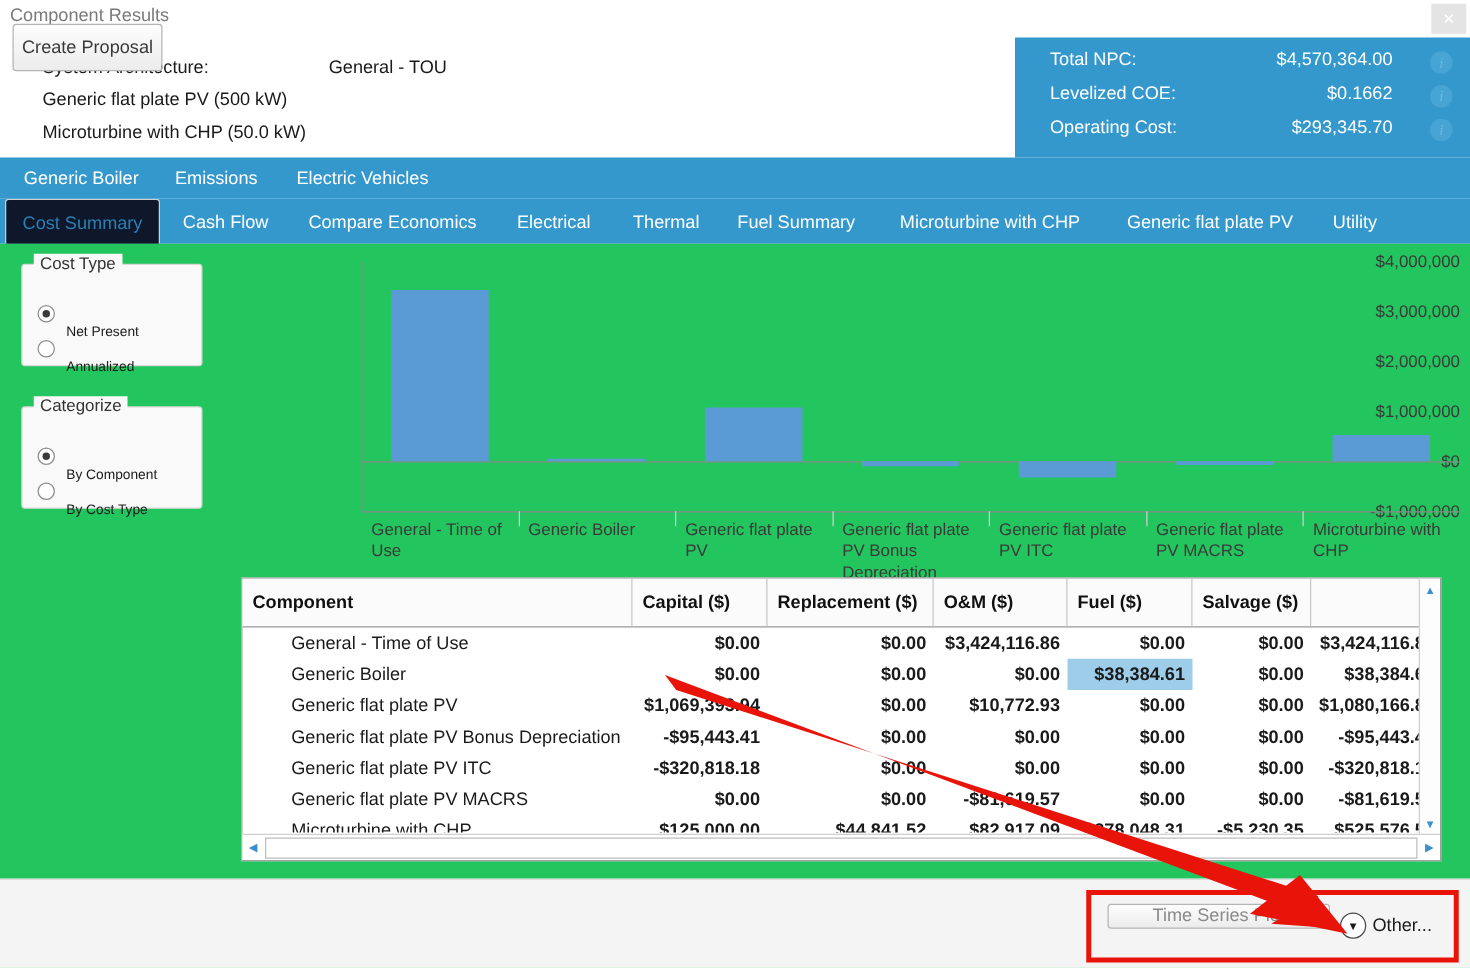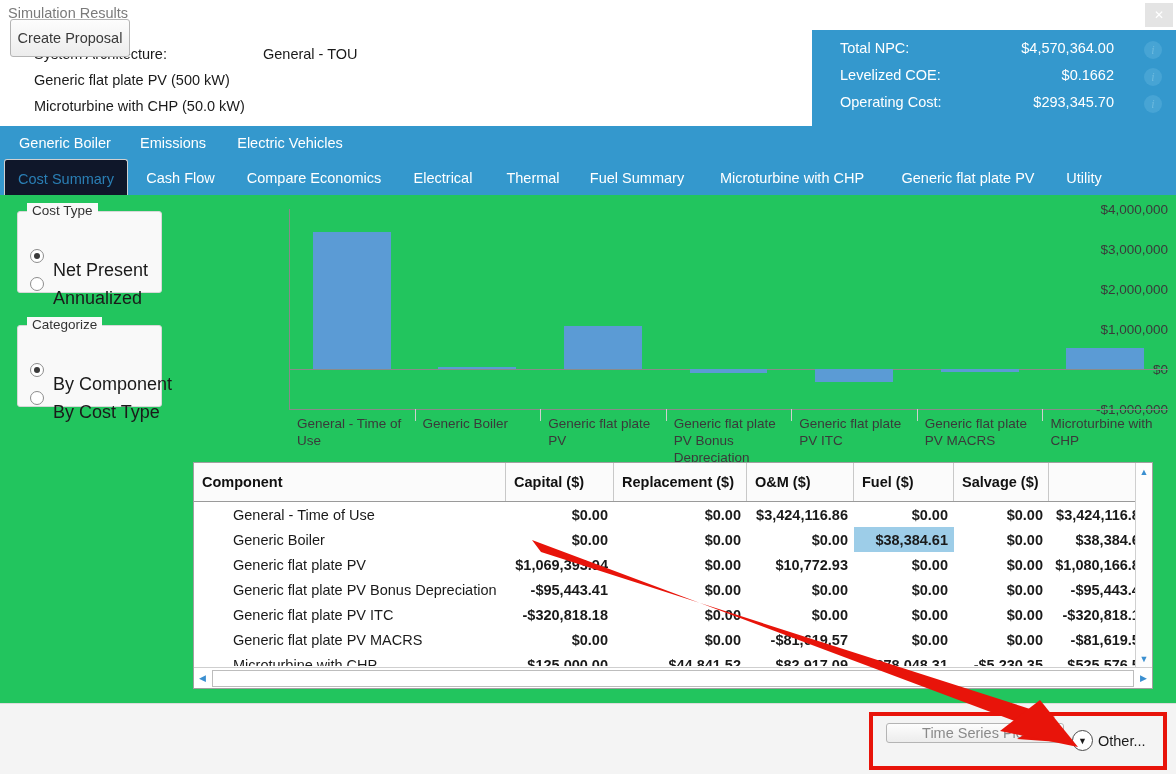--- a/index.html
+++ b/index.html
@@ -100,21 +100,21 @@
   }
   .radio {
     width: 14px; height: 14px; border-radius: 50%;
     border: 1px solid #8d8d8d; background: #fff;
     display: inline-block; position: relative; flex: 0 0 auto;
   }
   .radio.checked::after {
     content: ""; position: absolute; left: 3px; top: 3px;
     width: 6px; height: 6px; border-radius: 50%; background: #3a3a3a;
   }
-  .radio-lbl { margin-left: 9px; font-size: 18px; color: #1a1a1a; margin-top: 30px; }
+  .radio-lbl { margin-left: 9px; font-size: 11px; color: #1a1a1a; margin-top: 30px; }
 
   
   .chart {
     position: absolute; left: 193px; top: 8px; width: 975px; height: 240px;
   }
   .ytick {
     position: absolute; right: 0; width: 90px; text-align: right;
     font-size: 13.5px; color: #3a3a3a; transform: translateY(-50%);
     white-space: nowrap;
   }
@@ -220,21 +220,21 @@
     border: 4px solid #e8140a; pointer-events: none;
   }
   .arrow-svg { position: absolute; left: 0; top: 0; pointer-events: none; }
 </style>
 </head>
 <body>
 
 <div id="app">
 
   <div class="titlebar">
-    <div class="title">Simulation Results</div>
+    <div class="title">Component Results</div>
     <div class="win-close">✕</div>
   </div>
 
   <div class="arch">
     <div class="arch-row arch-label">System Architecture:</div>
     <div class="arch-row arch-value">General - TOU</div>
     <div class="arch-row arch-l2">Generic flat plate PV (500 kW)</div>
     <div class="arch-row arch-l3">Microturbine with CHP (50.0 kW)</div>
   </div>
 

